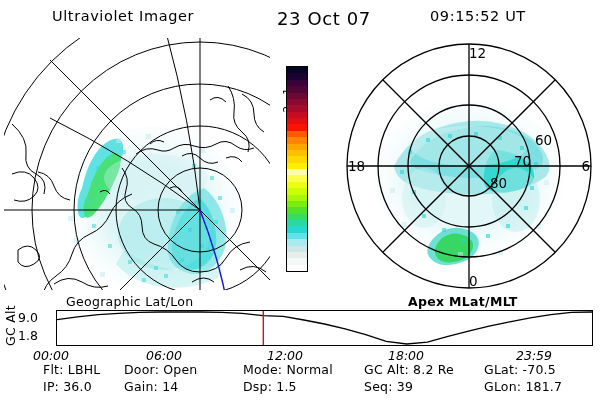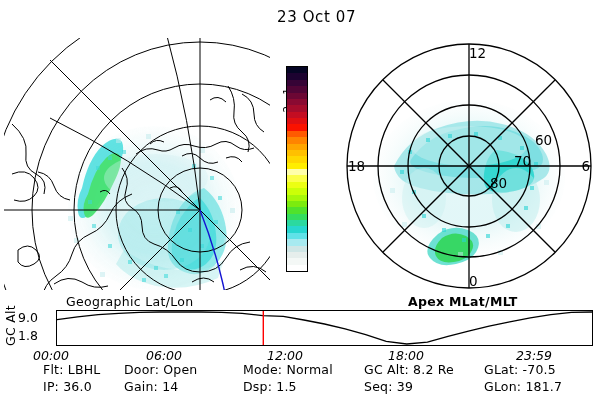--- a/index.html
+++ b/index.html
@@ -6,21 +6,21 @@
   body{
     width:600px;height:400px;overflow:hidden;
     font-family:"DejaVu Sans","Liberation Sans",sans-serif;
     color:#000000;position:relative;
   }
   .root{position:absolute;inset:0;}
 
   
   .header{position:absolute;left:0;top:4px;width:600px;height:24px;}
   .hdr-title{position:absolute;left:52px;top:4px;font-size:14.5px;letter-spacing:0.6px;white-space:nowrap;}
-  .hdr-date{position:absolute;left:277px;top:4px;font-size:15px;letter-spacing:0.6px;white-space:nowrap;}
+  .hdr-date{position:absolute;left:277px;top:4px;font-size:18px;letter-spacing:0.6px;white-space:nowrap;}
   .hdr-time{position:absolute;left:430px;top:4px;font-size:14.5px;letter-spacing:0.6px;white-space:nowrap;}
 
   
   .panel-geo{position:absolute;left:4px;top:38px;width:266px;height:252px;}
   .panel-apex{position:absolute;left:338px;top:38px;width:262px;height:252px;}
   .panel-geo svg,.panel-apex svg{display:block;}
 
   
   .cbar-wrap{position:absolute;left:262px;top:50px;width:80px;height:240px;}
   .cbar-label{
@@ -61,21 +61,23 @@
   .st-row.r2{top:17px;}
   .st-cell{position:absolute;font-size:12.5px;white-space:nowrap;letter-spacing:.2px;}
   .st-c0{left:43px;} .st-c1{left:124px;} .st-c2{left:243px;} .st-c3{left:364px;} .st-c4{left:484px;}
 </style>
 </head>
 <body>
 
 <div class="root">
 
   <div class="header">
+    <div class="hdr-title">Ultraviolet Imager</div>
     <div class="hdr-date">23 Oct 07</div>
+    <div class="hdr-time">09:15:52 UT</div>
   </div>
 
   <div class="panel-geo">
     <svg width="266" height="252" viewBox="0 0 266 252">
       <defs>
         <clipPath id="clipGeo">
             <rect x="0" y="0" width="266" height="252"></rect>
           </clipPath>
         <radialGradient id="auroraGlow" cx="0.5" cy="0.5" r="0.5">
           <stop offset="0%" stop-color="#9fe4e6" stop-opacity="0.30"></stop>

